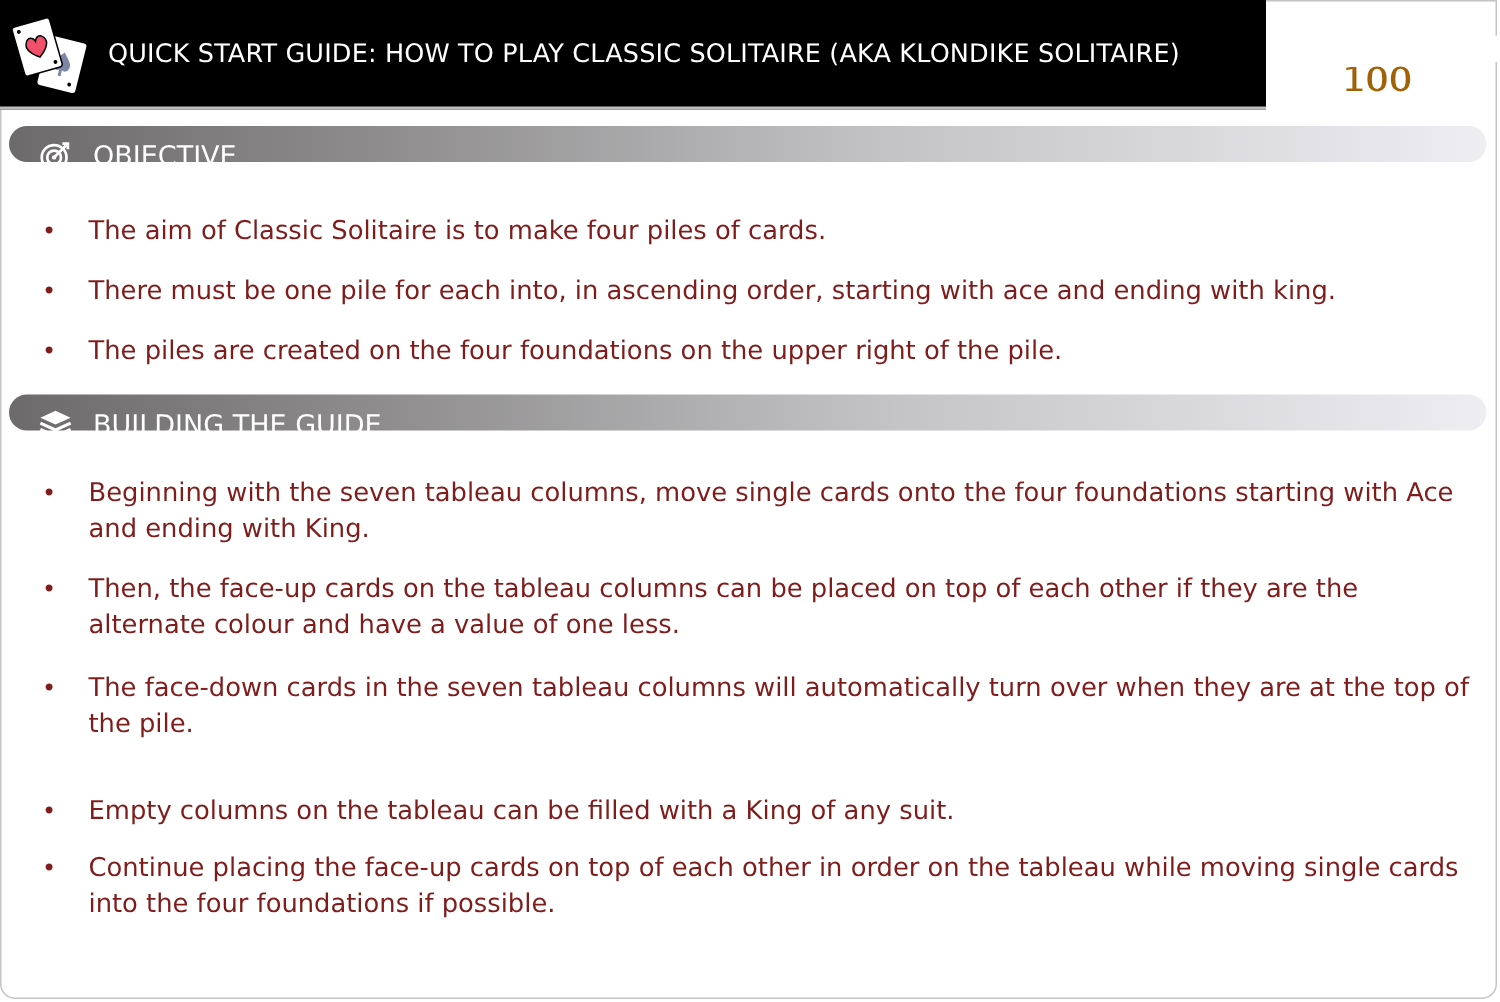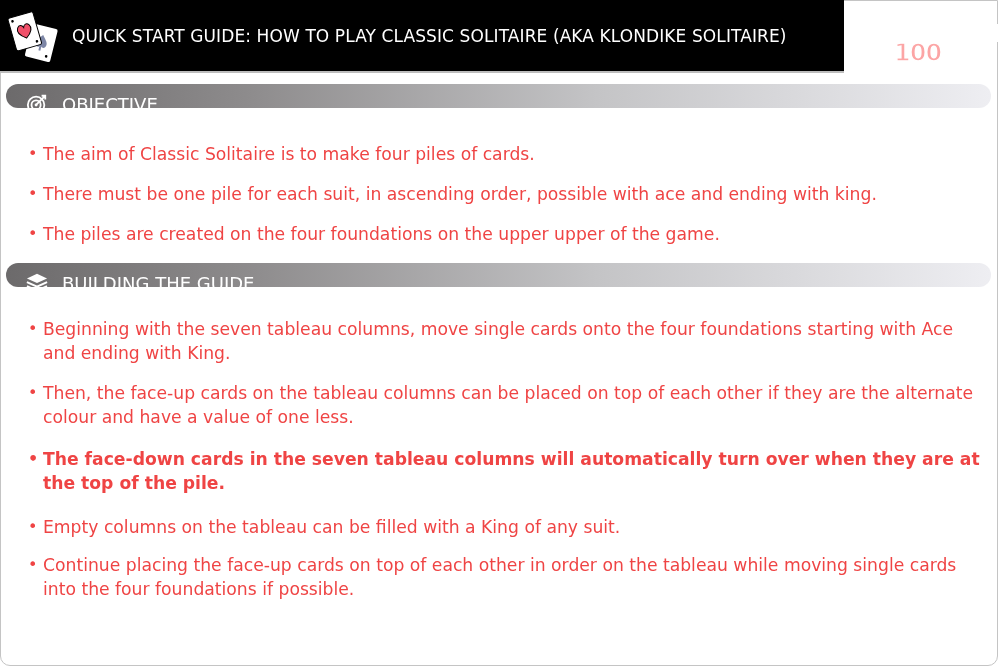--- a/index.html
+++ b/index.html
@@ -5,27 +5,27 @@
   html, body { margin:0; padding:0; background:#fff; }
   body { width:1000px; height:668px; overflow:hidden; font-family:"DejaVu Sans", sans-serif; position:relative; }
   .frame { position:absolute; left:0; top:0; width:998px; height:666px; border:1px solid #c4c4c4; border-radius:0 0 10px 10px; box-sizing:border-box; }
   .header { position:absolute; left:0; top:0; width:844px; height:73px; background:#000; border-bottom:2px solid #bdbdbd; box-sizing:border-box; }
   .header-icon { position:absolute; left:8px; top:8px; width:52px; height:56px; }
   .header-title { position:absolute; left:72px; top:26px; color:#fff; font-size:17px; letter-spacing:0.1px; white-space:nowrap; }
   .logo { position:absolute; left:866px; top:10px; width:124px; height:54px; }
   .logo-top { position:absolute; left:0; top:0; color:#fff; font-weight:bold; font-size:24px; letter-spacing:-0.5px; white-space:nowrap; }
   .logo-top .big { font-size:34px; position:relative; top:3px; }
   .logo-bottom { position:absolute; left:28px; top:29px; white-space:nowrap; }
-  .logo-num { font-weight:bold; font-size:24px; color:#fca5a5; -webkit-text-stroke:1.5px #fff; letter-spacing:-1px; }
+  .logo-num { font-weight:bold; font-size:24px; color:#a16207; -webkit-text-stroke:1.5px #fff; letter-spacing:-1px; }
   .logo-com { color:#fff; font-weight:normal; font-size:10px; margin-left:16px; position:relative; top:-8px; }
   .section-bar { position:absolute; left:6px; width:985px; height:24px; border-radius:20px; background:linear-gradient(90deg,#6c6a6b 0%,#8e8c8d 25%,#c4c4c6 60%,#eeeef2 100%); }
   .section-icon { position:absolute; left:19px; top:9px; width:24px; height:22px; }
   .section-title { position:absolute; left:56px; top:10px; color:#fff; font-size:18px; white-space:nowrap; }
   ul.bullets { position:absolute; left:0; margin:0; padding:0; list-style:none; width:1000px; }
-  ul.bullets li { position:relative; padding-left:43px; padding-right:20px; font-size:17.2px; color:#ef4444; line-height:24px; }
+  ul.bullets li { position:relative; padding-left:59px; padding-right:20px; font-size:17.2px; color:#7f1d1d; line-height:24px; }
   ul.bullets li::before { content:"•"; position:absolute; left:28px; top:0; font-size:16px; }
 </style>
 </head>
 <body>
 
 <div class="frame"></div>
 
 <div class="header">
   <svg class="header-icon" viewBox="0 0 52 56">
     <g transform="rotate(14 34 36)">
@@ -52,31 +52,31 @@
   <svg class="section-icon" viewBox="0 0 24 24">
     <circle cx="11" cy="13" r="9" fill="none" stroke="#fff" stroke-width="2"></circle>
     <circle cx="11" cy="13" r="5" fill="none" stroke="#fff" stroke-width="2"></circle>
     <circle cx="11" cy="13" r="1.6" fill="#fff"></circle>
     <path d="M11 13 L20 4 M17 3 L21 3 L21 7" fill="none" stroke="#fff" stroke-width="2"></path>
   </svg>
   <span class="section-title">OBJECTIVE</span>
 </div>
 <ul class="bullets" style="top:142px;">
   <li style="margin-bottom:16px;">The aim of Classic Solitaire is to make four piles of cards.</li>
-  <li style="margin-bottom:16px;">There must be one pile for each suit, in ascending order, possible with ace and ending with king.</li>
-  <li>The piles are created on the four foundations on the upper upper of the game.</li>
+  <li style="margin-bottom:16px;">There must be one pile for each into, in ascending order, starting with ace and ending with king.</li>
+  <li>The piles are created on the four foundations on the upper right of the pile.</li>
 </ul>
 
 <div class="section-bar" style="top:263px;">
   <svg class="section-icon" viewBox="0 0 24 24">
     <path d="M12 2 L23 7 L12 12 L1 7 Z" fill="#fff"></path>
     <path d="M1 11 L12 16 L23 11" fill="none" stroke="#fff" stroke-width="2.2"></path>
     <path d="M1 15.5 L12 20.5 L23 15.5" fill="none" stroke="#fff" stroke-width="2.2"></path>
   </svg>
   <span class="section-title">BUILDING THE GUIDE</span>
 </div>
 <ul class="bullets" style="top:317px;">
   <li style="margin-bottom:16px;">Beginning with the seven tableau columns, move single cards onto the four foundations starting with Ace and ending with King.</li>
   <li style="margin-bottom:18px;">Then, the face-up cards on the tableau columns can be placed on top of each other if they are the alternate colour and have a value of one less.</li>
-  <li style="margin-bottom:20px;font-weight:bold;">The face-down cards in the seven tableau columns will automatically turn over when they are at the top of the pile.</li>
+  <li style="margin-bottom:34px;">The face-down cards in the seven tableau columns will automatically turn over when they are at the top of the pile.</li>
   <li style="margin-bottom:14px;">Empty columns on the tableau can be filled with a King of any suit.</li>
   <li style="margin-bottom:18px;">Continue placing the face-up cards on top of each other in order on the tableau while moving single cards into the four foundations if possible.</li>
 </ul>
 
 </body></html>

